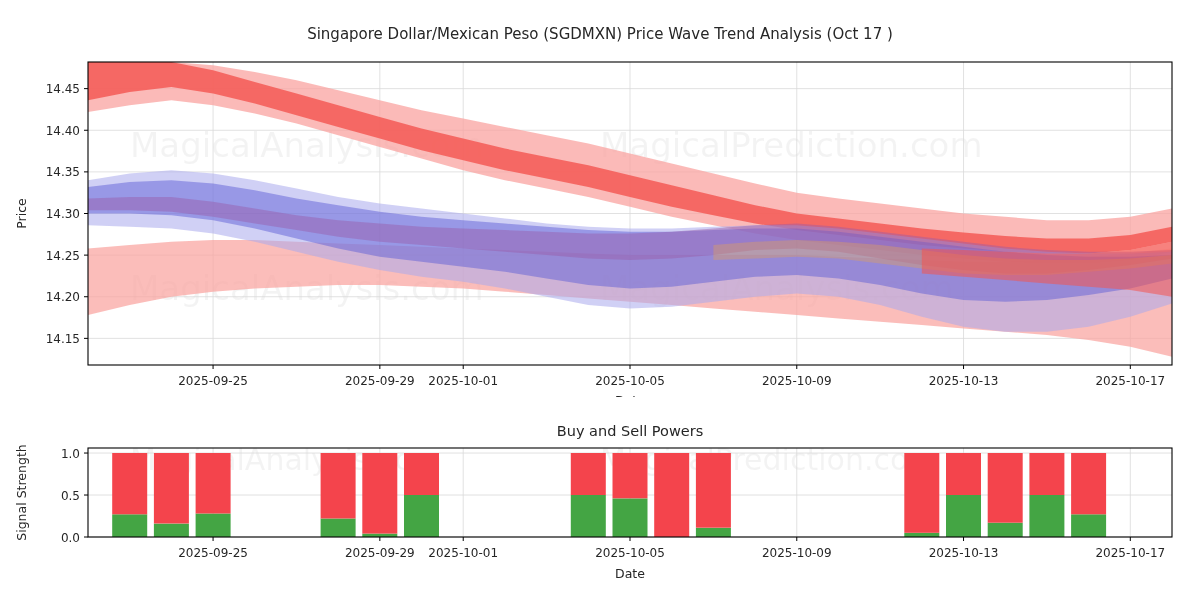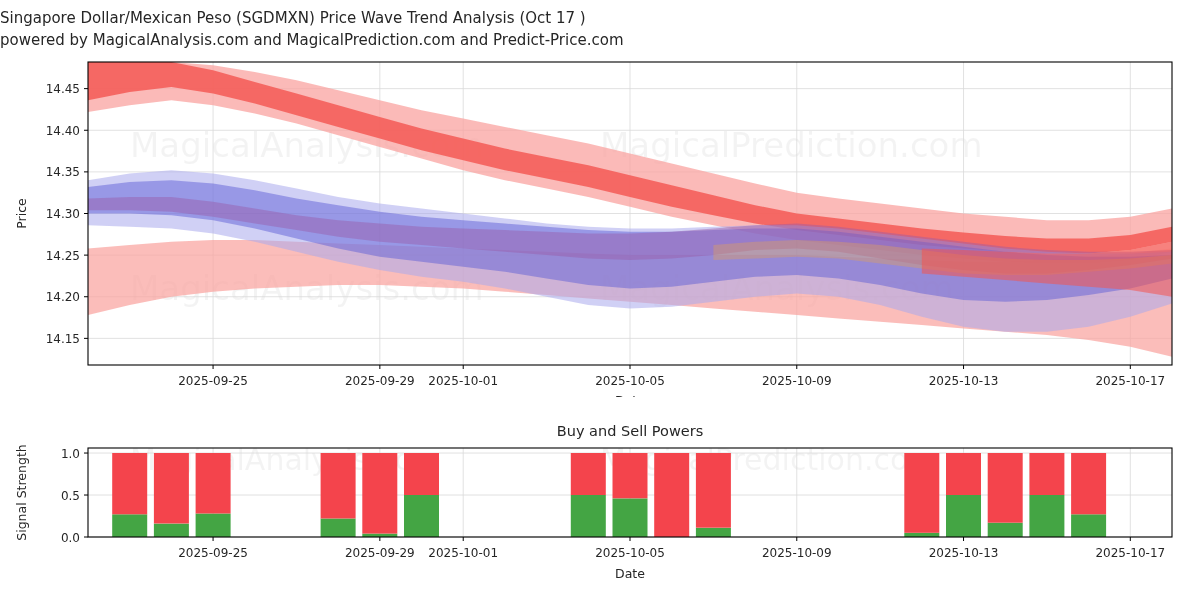--- a/index.html
+++ b/index.html
@@ -4,21 +4,21 @@
 <style>
   html,body{margin:0;padding:0;}
   body{
     width:1200px;height:600px;background:#ffffff;
     font-family:"DejaVu Sans","Liberation Sans",sans-serif;
     overflow:hidden;position:relative;
   }
   #root{position:relative;width:1200px;height:600px;}
 
   .title-block{
-    position:absolute;left:0;top:8px;width:1200px;
+    position:absolute;left:0;top:24px;width:1200px;text-align:center;
     line-height:1.45;
   }
   .title-line{font-size:15px;color:#262626;display:block;}
   svg{display:block;}
   .plot-frame{fill:none;stroke:#000000;stroke-width:1.1;}
   .gridline{stroke:#d9d9d9;stroke-width:0.8;}
   .tickmark{stroke:#000000;stroke-width:1;}
   .wm{
     font-family:"DejaVu Sans","Liberation Sans",sans-serif;
     font-size:34px;fill:#000000;opacity:0.045;
@@ -28,21 +28,20 @@
     font-size:30px;fill:#000000;opacity:0.045;
   }
 </style>
 </head>
 <body>
 
 <div id="root">
 
   <div class="title-block">
     <span class="title-line">Singapore Dollar/Mexican Peso (SGDMXN) Price Wave Trend Analysis (Oct 17 )</span>
-    <span class="title-line">powered by MagicalAnalysis.com and MagicalPrediction.com and Predict-Price.com</span>
   </div>
 
   <svg id="svg-price" width="1200" height="345" style="position:absolute;left:0;top:52px;">
       <clipPath id="clipA">
         <rect x="88" y="10" width="1084" height="303"></rect>
       </clipPath>
       <rect x="88" y="10" width="1084" height="303" fill="#ffffff"></rect>
       <g clip-path="url(#clipA)">
         <text x="130" y="105" class="wm">MagicalAnalysis.com</text>
         <text x="600" y="105" class="wm">MagicalPrediction.com</text>

